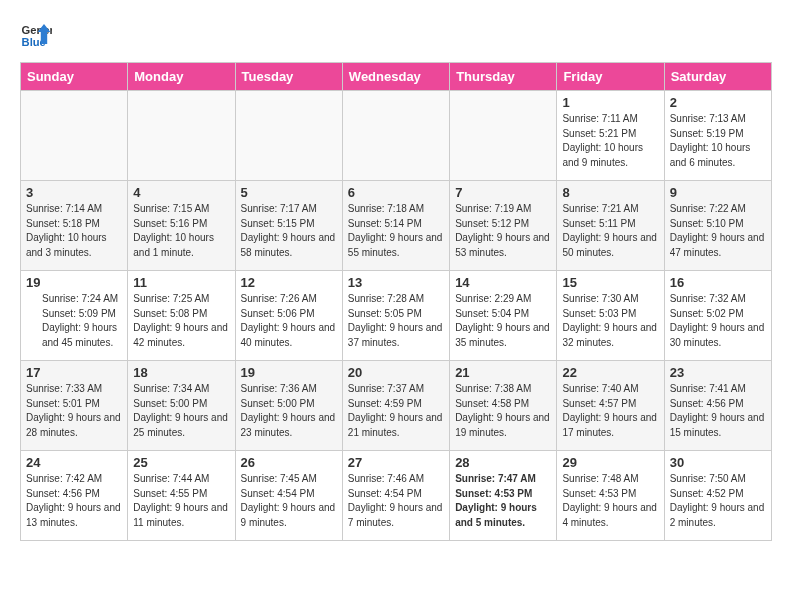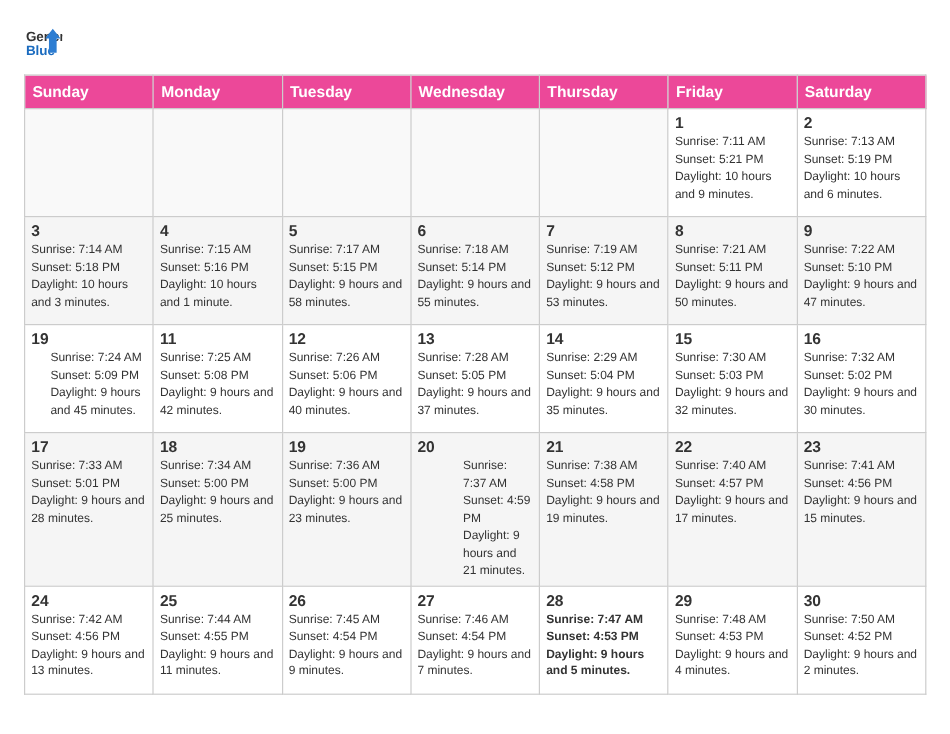--- a/index.html
+++ b/index.html
@@ -237,21 +237,21 @@
 Daylight: 9 hours and 25 minutes.</div>
         </td>
         <td>
           <span class="day-number">19</span>
           <div class="day-info" style="white-space: pre-line;">Sunrise: 7:36 AM
 Sunset: 5:00 PM
 Daylight: 9 hours and 23 minutes.</div>
         </td>
         <td>
           <span class="day-number">20</span>
-          <div class="day-info" style="white-space: pre-line; margin-left: 38px;">Sunrise: 7:37 AM
+          <div class="day-info" style="white-space: pre-line;">Sunrise: 7:37 AM
 Sunset: 4:59 PM
 Daylight: 9 hours and 21 minutes.</div>
         </td>
         <td>
           <span class="day-number">21</span>
           <div class="day-info" style="white-space: pre-line;">Sunrise: 7:38 AM
 Sunset: 4:58 PM
 Daylight: 9 hours and 19 minutes.</div>
         </td>
         <td>

